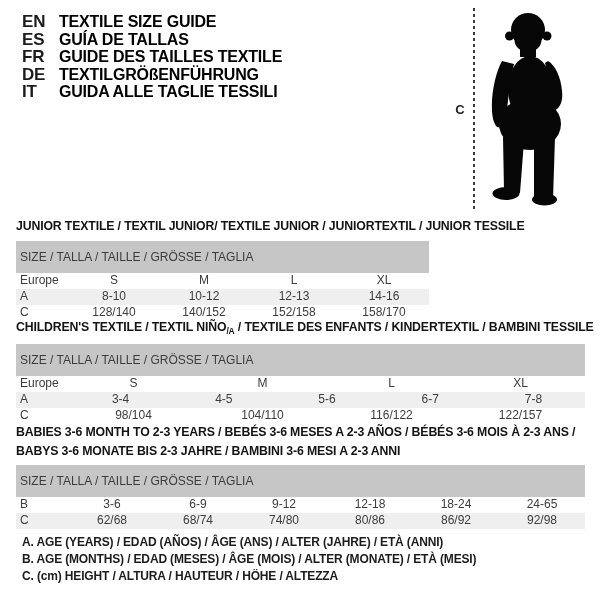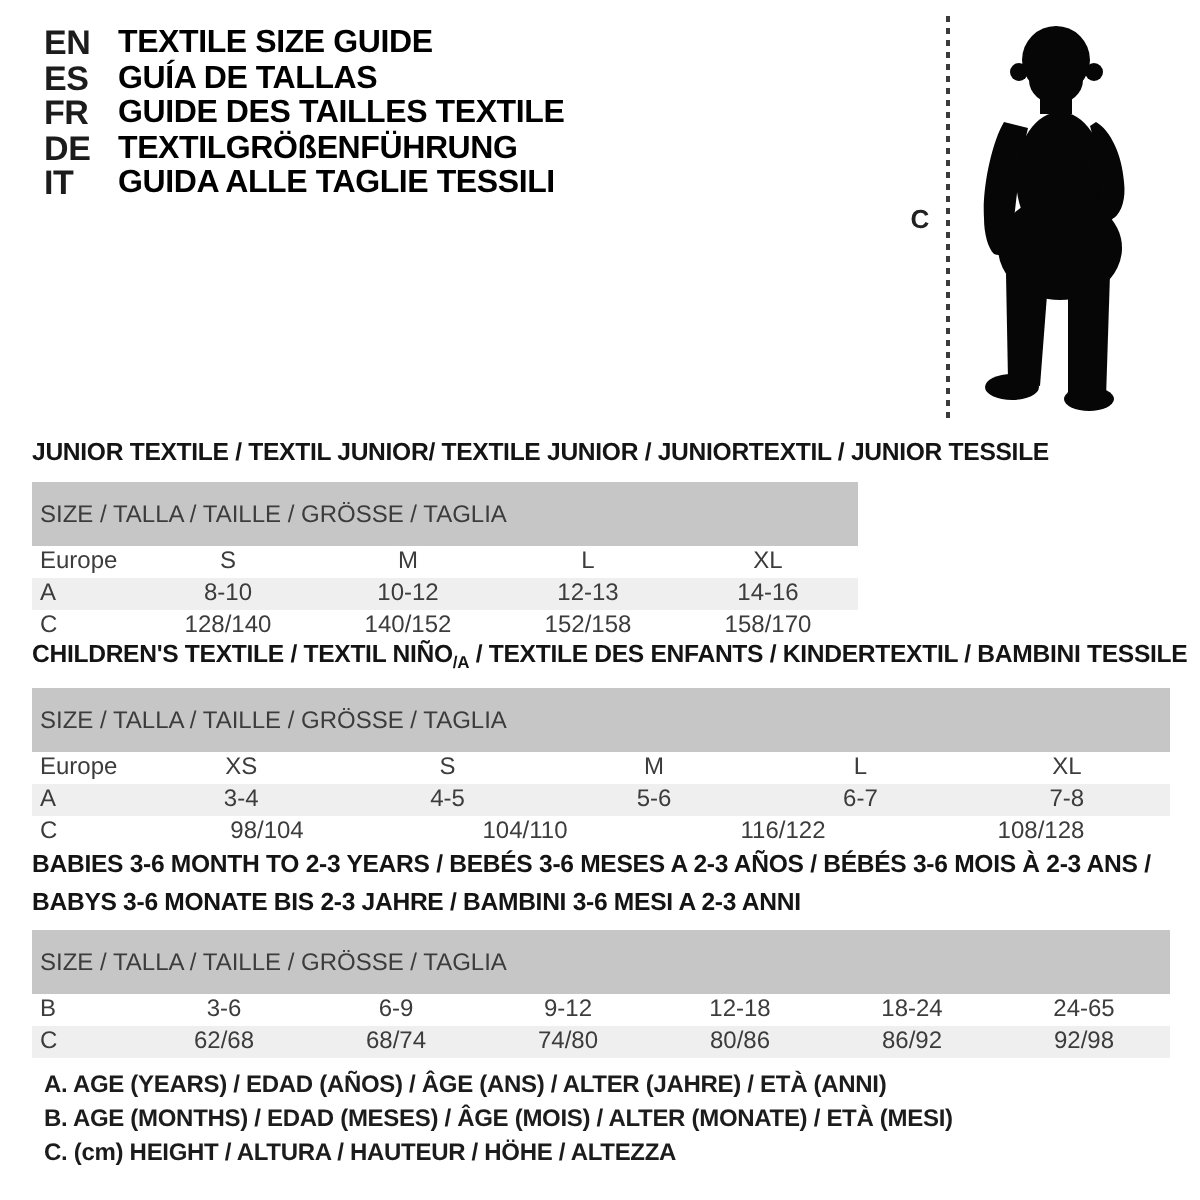--- a/index.html
+++ b/index.html
@@ -144,40 +144,39 @@
   <div class="section" id="sec-children">
     <div class="sec-title">
       <span>CHILDREN'S TEXTILE / TEXTIL NIÑO</span><span class="sub">/A</span><span> / TEXTILE DES ENFANTS / KINDERTEXTIL / BAMBINI TESSILE</span>
     </div>
     <div class="sizetable">
       <div class="t-head">
         <span>SIZE / TALLA / TAILLE / GRÖSSE / TAGLIA</span>
       </div>
       <div class="t-row">
         <span class="t-label">Europe</span>
-        <span class="t-cell">XS</span>
         <span class="t-cell">S</span>
         <span class="t-cell">M</span>
         <span class="t-cell">L</span>
         <span class="t-cell">XL</span>
       </div>
       <div class="t-row alt">
         <span class="t-label">A</span>
         <span class="t-cell">3-4</span>
         <span class="t-cell">4-5</span>
         <span class="t-cell">5-6</span>
         <span class="t-cell">6-7</span>
         <span class="t-cell">7-8</span>
       </div>
       <div class="t-row">
         <span class="t-label">C</span>
         <span class="t-cell">98/104</span>
         <span class="t-cell">104/110</span>
         <span class="t-cell">116/122</span>
-        <span class="t-cell">108/128</span>
+        <span class="t-cell">122/157</span>
       </div>
     </div>
   </div>
 
   <div class="section" id="sec-babies">
     <div class="sec-title">BABIES 3-6 MONTH TO 2-3 YEARS / BEBÉS 3-6 MESES A 2-3 AÑOS / BÉBÉS 3-6 MOIS À 2-3 ANS /</div>
     <div class="sec-title">BABYS 3-6 MONATE BIS 2-3 JAHRE / BAMBINI 3-6 MESI A 2-3 ANNI</div>
     <div class="sizetable">
       <div class="t-head">
         <span>SIZE / TALLA / TAILLE / GRÖSSE / TAGLIA</span>

